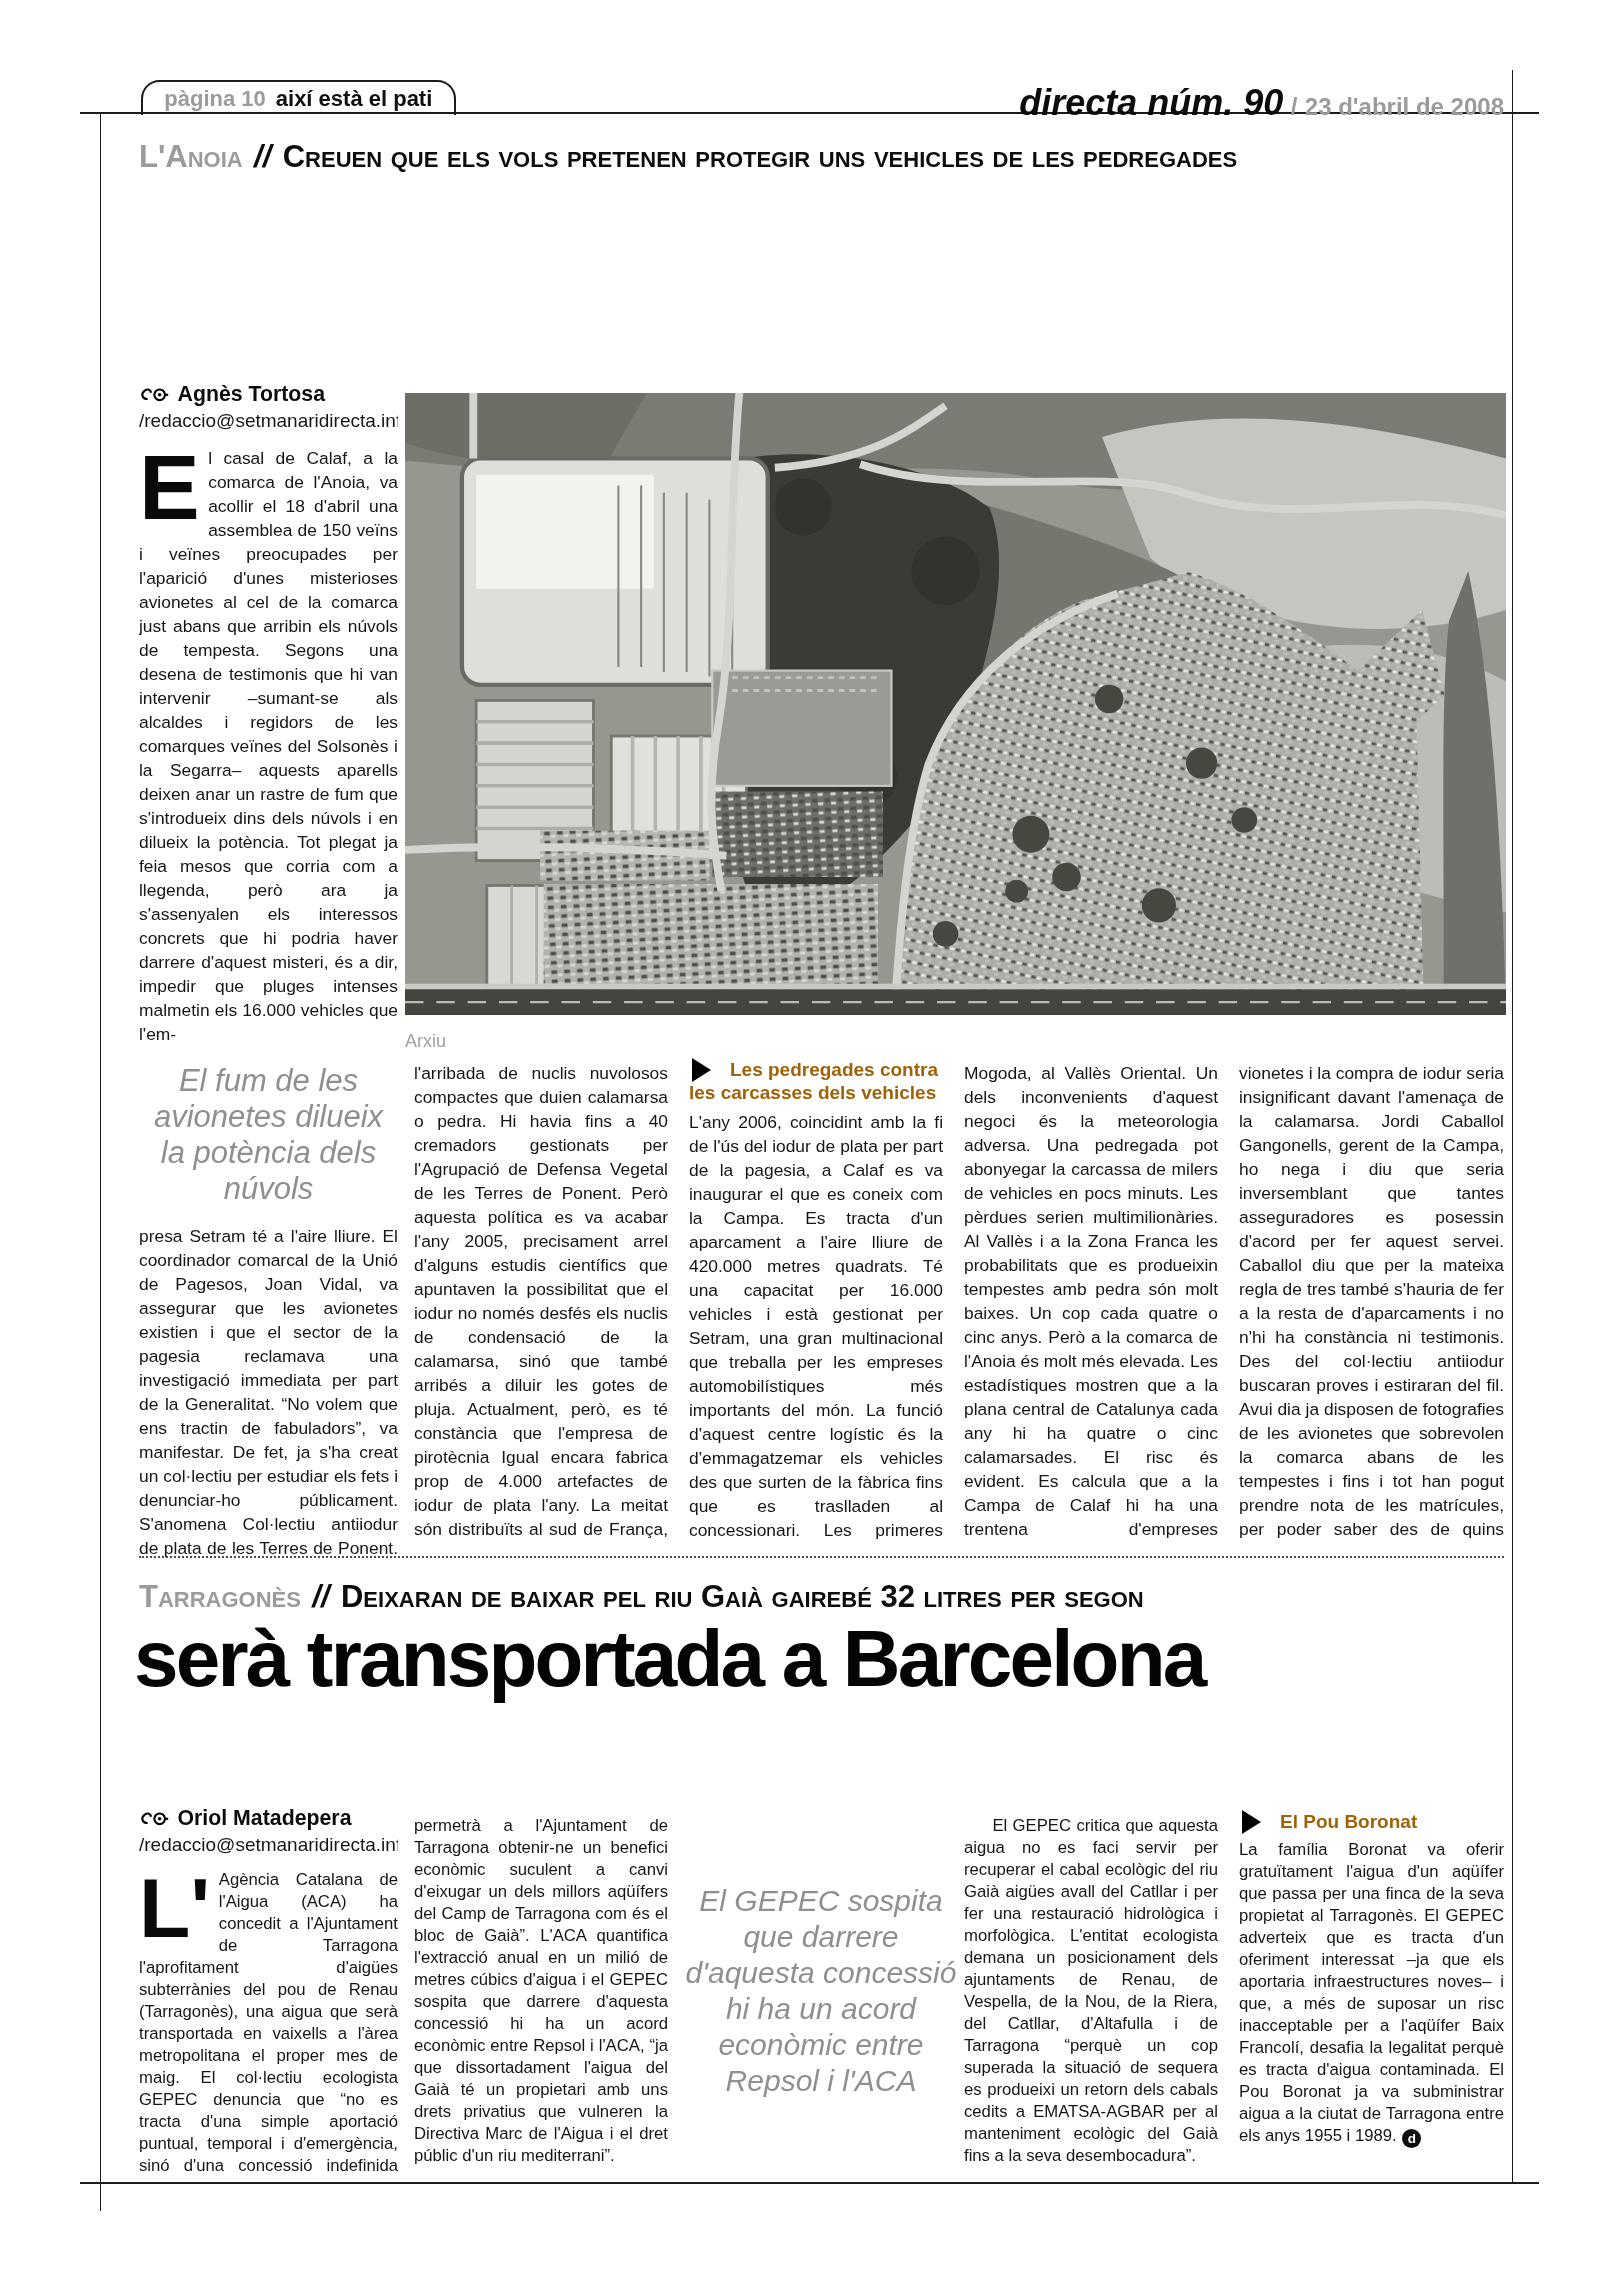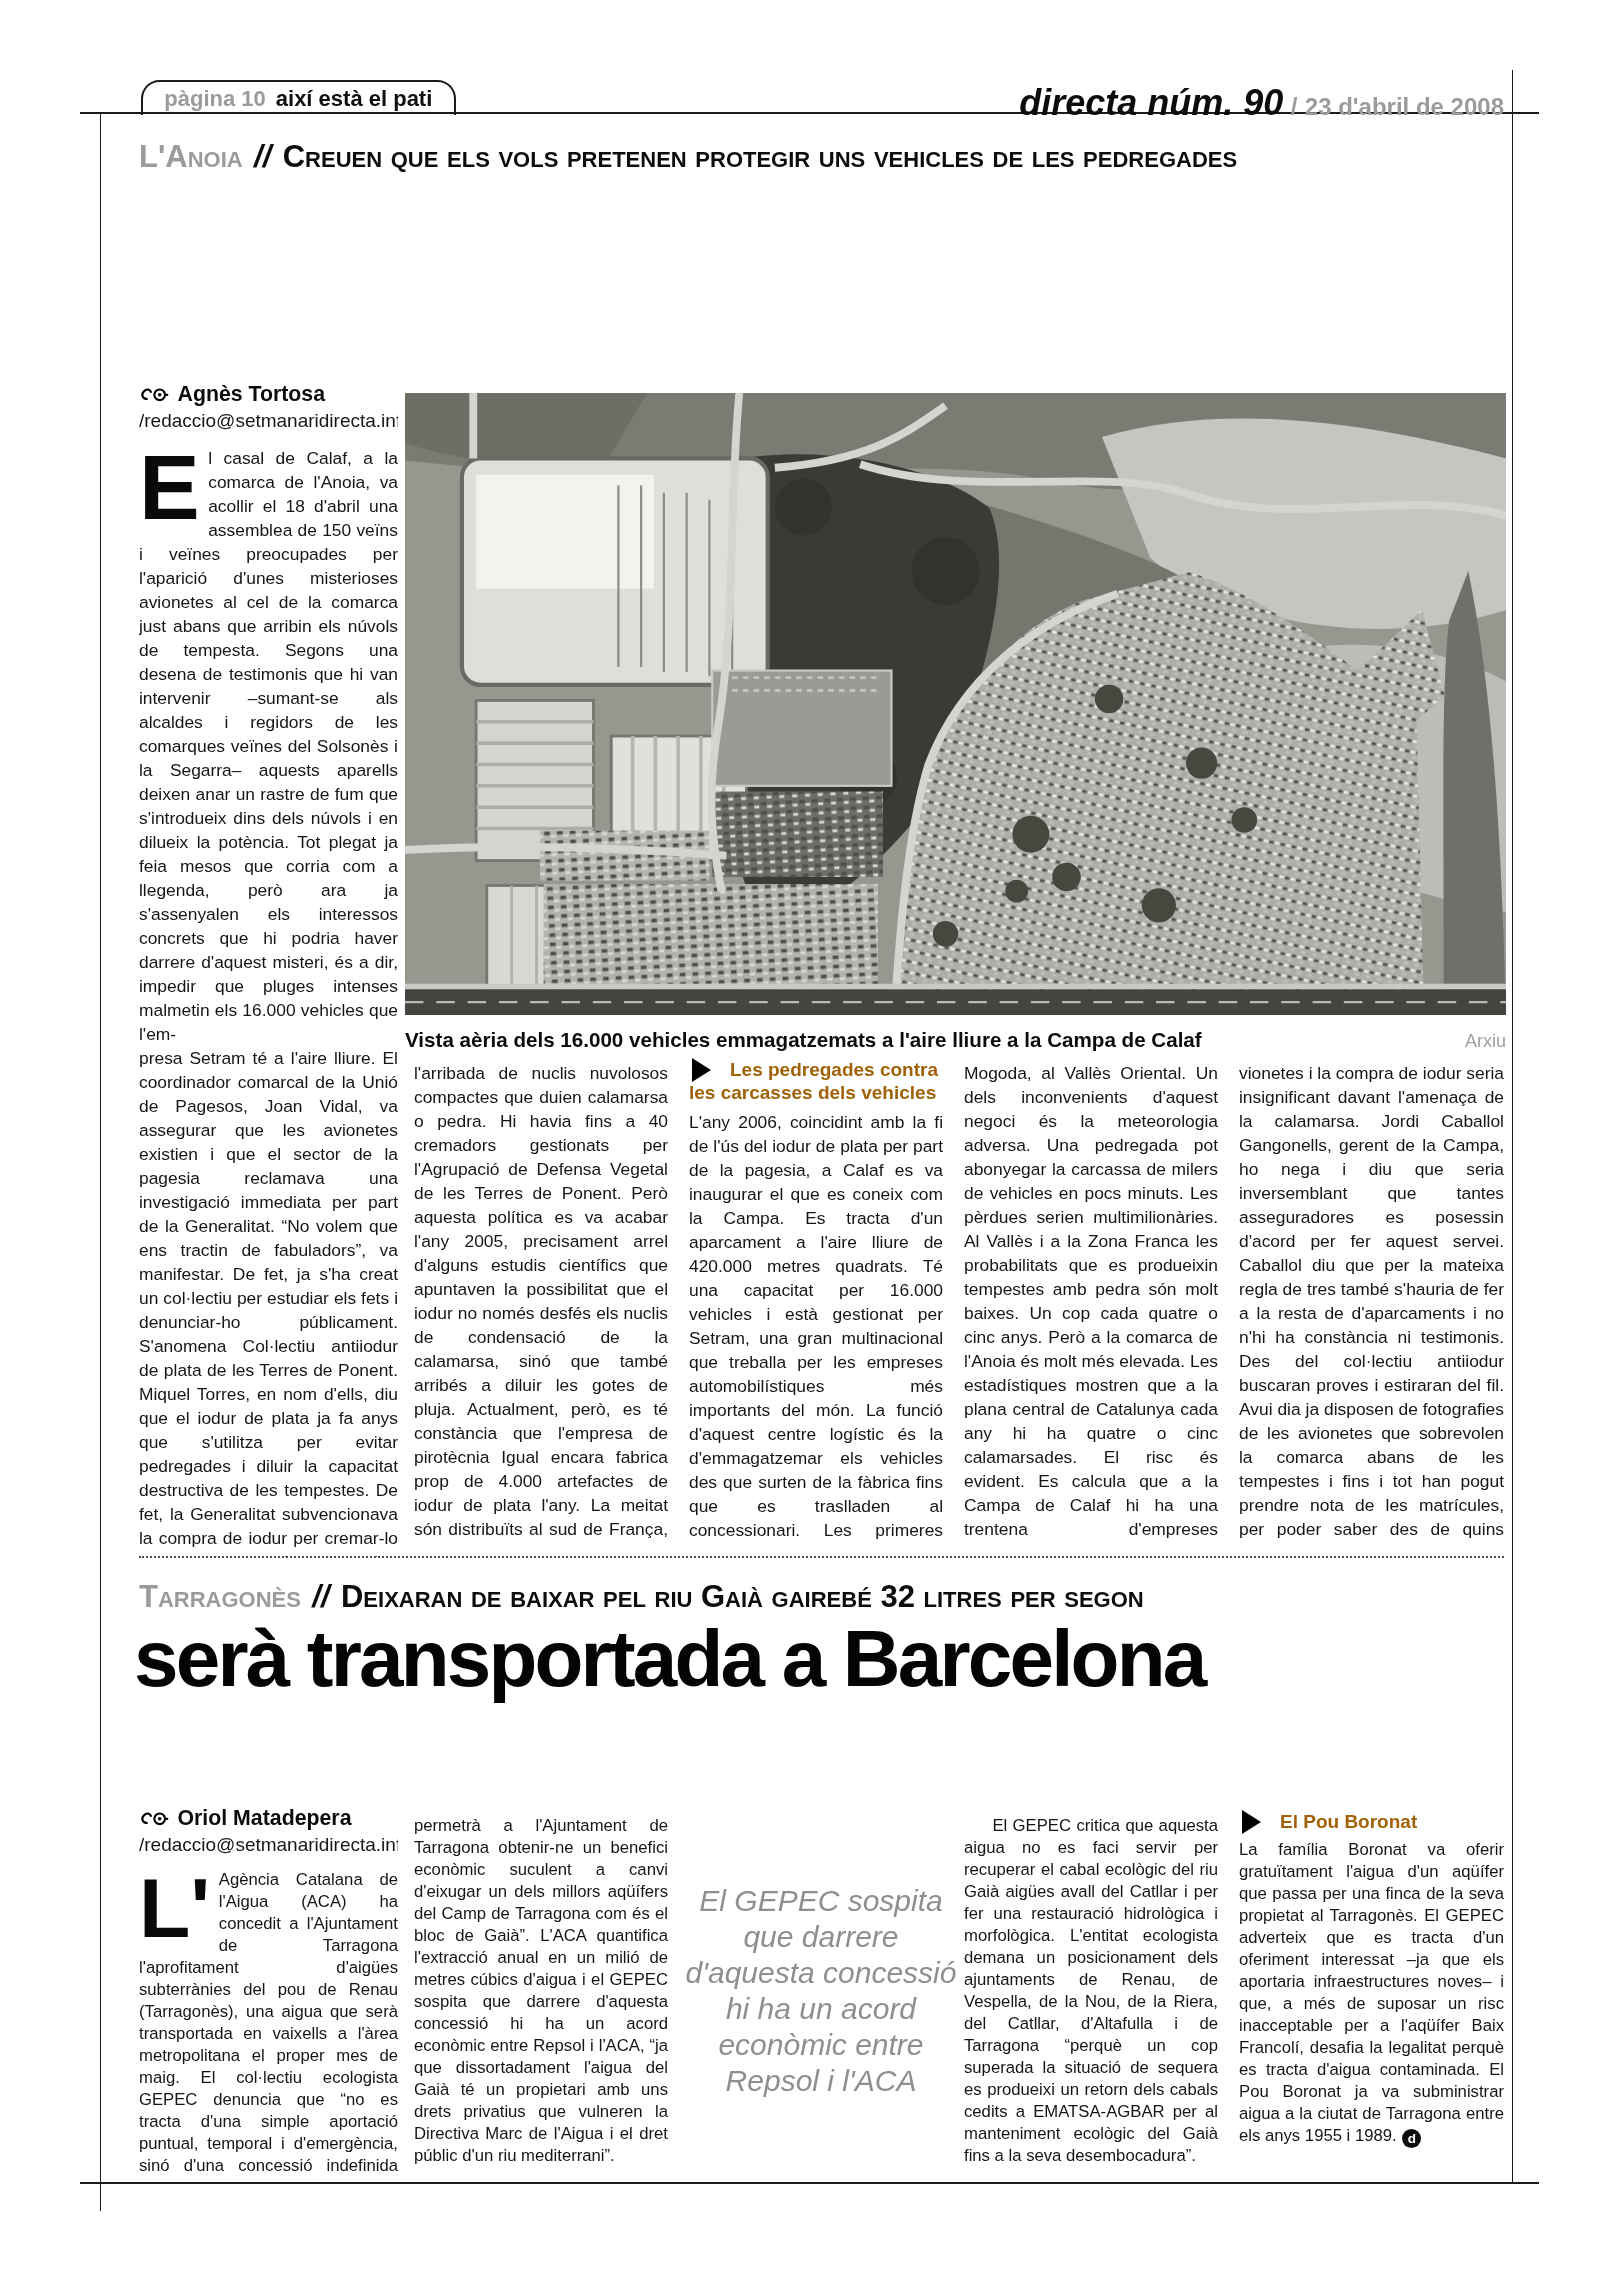--- a/index.html
+++ b/index.html
@@ -156,40 +156,40 @@
       <path d="M96,0 V92"></path>
     </g>
 
     <rect x="0" y="830" width="1548" height="8" fill="#c9c9c5"></rect>
     <rect x="0" y="838" width="1548" height="36" fill="#45453f"></rect>
     <path d="M0,856 H1548" stroke="#bbbbb5" stroke-width="3" stroke-dasharray="26 18"></path>
   </svg>
 </div>
 
 <div class="abs caption-row" style="left:405px;top:1021px;width:1101px;">
-  <span class="caption">Vista aèria dels 16.000 vehicles emmagatzemats a l'aire lliure a la Campa de Calaf</span>
   <span class="credit">Arxiu</span>
 </div>
 
 <div class="abs col" style="left:139px;top:382px;width:259px;height:1175px;">
   <div class="byline">
     <div class="name-row">
       <svg width="30" height="15.6" viewBox="0 0 42 22">
         <path d="M12,17 C4,17 2,9 8,5 C12,2 16,4 17,8" stroke="#000" stroke-width="3" fill="none"></path>
         <circle cx="29" cy="11" r="7.5" stroke="#000" stroke-width="3" fill="none"></circle>
         <circle cx="29" cy="11" r="2.5" fill="#000"></circle>
         <path d="M36,11 h5" stroke="#000" stroke-width="3"></path>
       </svg>
       <span>Agnès Tortosa</span>
     </div>
     <div class="email">/redaccio@setmanaridirecta.info/</div>
   </div>
   <div class="body-text" style="margin-top:14.2px;">
     <span class="dropcap">E</span><span>l casal de Calaf, a la comarca de l'Anoia, va acollir el 18 d'abril una assemblea de 150 veïns i veïnes preocupades per l'aparició d'unes misterioses avionetes al cel de la comarca just abans que arribin els núvols de tempesta. Segons una desena de testimonis que hi van intervenir –sumant-se als alcaldes i regidors de les comarques veïnes del Solsonès i la Segarra– aquests aparells deixen anar un rastre de fum que s'introdueix dins dels núvols i en dilueix la potència. Tot plegat ja feia mesos que corria com a llegenda, però ara ja s'assenyalen els interessos concrets que hi podria haver darrere d'aquest misteri, és a dir, impedir que pluges intenses malmetin els 16.000 vehicles que l'em-</span>
   </div>
+  <div class="pullquote pq1">El fum de les avionetes dilueix la potència dels núvols</div>
   <div class="body-text">presa Setram té a l'aire lliure. El coordinador comarcal de la Unió de Pagesos, Joan Vidal, va assegurar que les avionetes existien i que el sector de la pagesia reclamava una investigació immediata per part de la Generalitat. “No volem que ens tractin de fabuladors”, va manifestar. De fet, ja s'ha creat un col·lectiu per estudiar els fets i denunciar-ho públicament. S'anomena Col·lectiu antiiodur de plata de les Terres de Ponent. Miquel Torres, en nom d'ells, diu que el iodur de plata ja fa anys que s'utilitza per evitar pedregades i diluir la capacitat destructiva de les tempestes. De fet, la Generalitat subvencionava la compra de iodur per cremar-lo en grans fogueres just abans de</div>
 </div>
 
 <div class="abs col body-text" style="left:414px;top:1061px;width:254px;height:484px;">l'arribada de nuclis nuvolosos compactes que duien calamarsa o pedra. Hi havia fins a 40 cremadors gestionats per l'Agrupació de Defensa Vegetal de les Terres de Ponent. Però aquesta política es va acabar l'any 2005, precisament arrel d'alguns estudis científics que apuntaven la possibilitat que el iodur no només desfés els nuclis de condensació de la calamarsa, sinó que també arribés a diluir les gotes de pluja. Actualment, però, es té constància que l'empresa de pirotècnia Igual encara fabrica prop de 4.000 artefactes de iodur de plata l'any. La meitat són distribuïts al sud de França, però la resta es queden a Catalunya a mans d'empreses privades que no se sap amb certesa què en fan.</div>
 
 <div class="abs col" style="left:689px;top:1058px;width:254px;height:486px;">
   <div class="subhead">
     <span class="arrow"></span>
     <span>Les pedregades contra les carcasses dels vehicles</span>
   </div>

